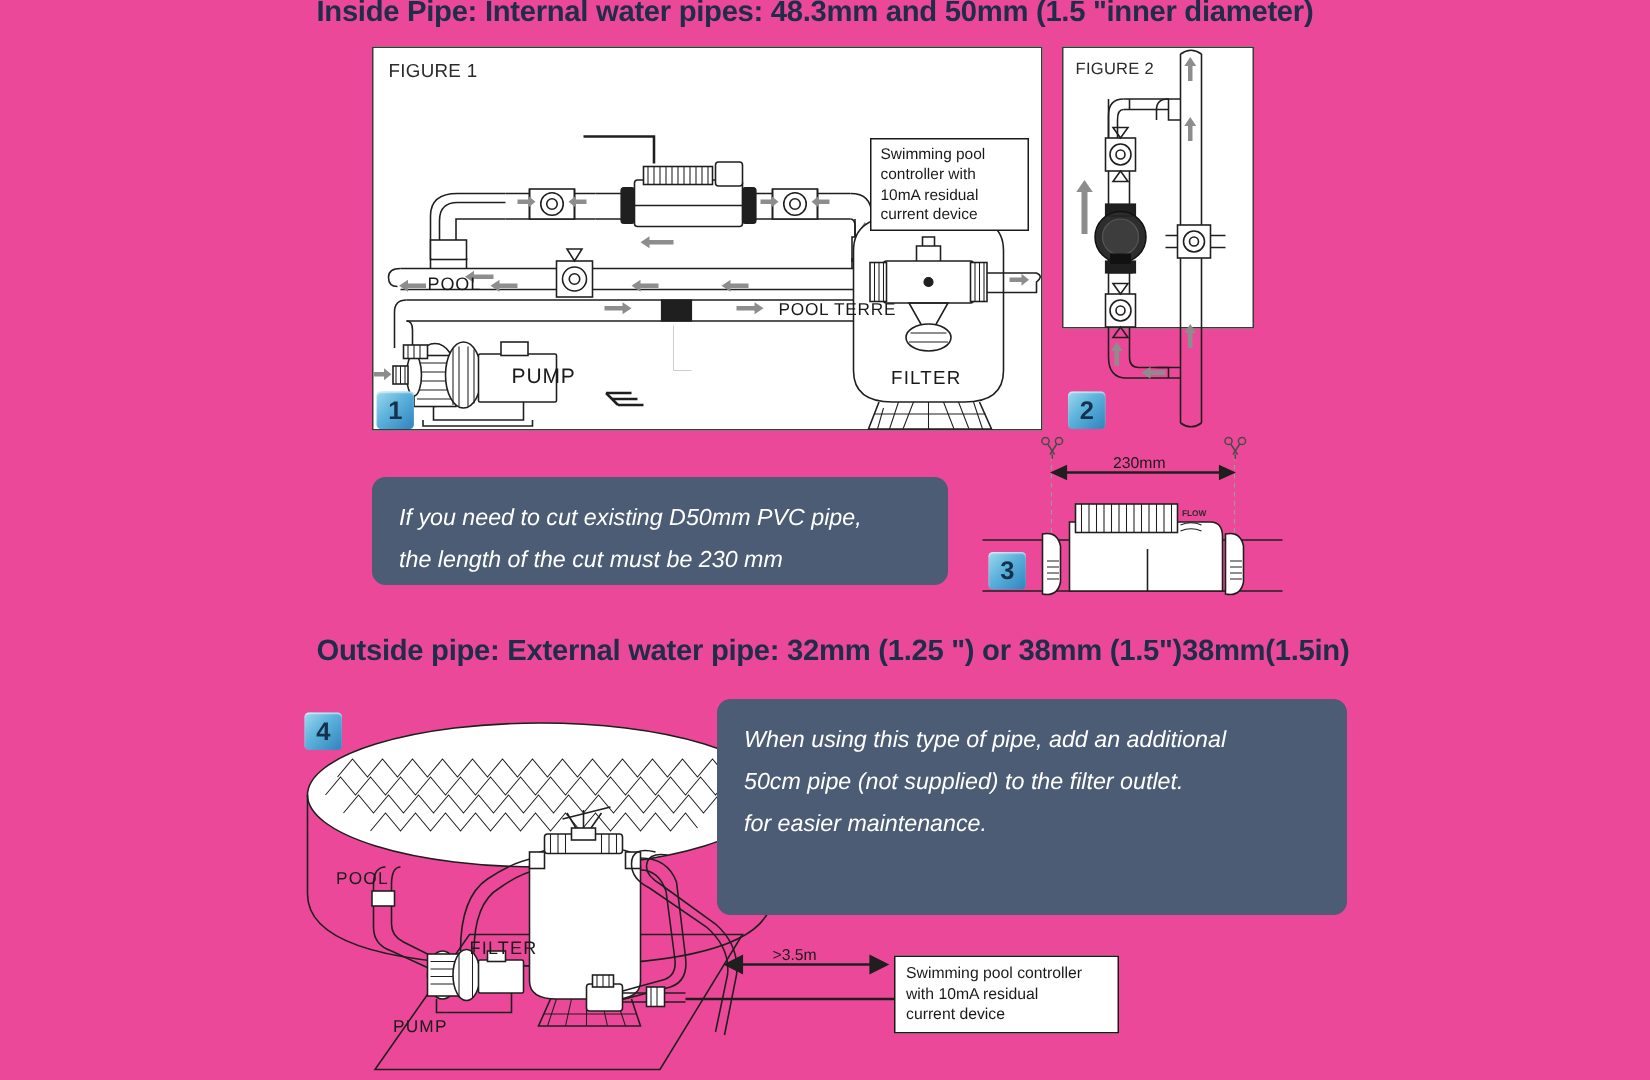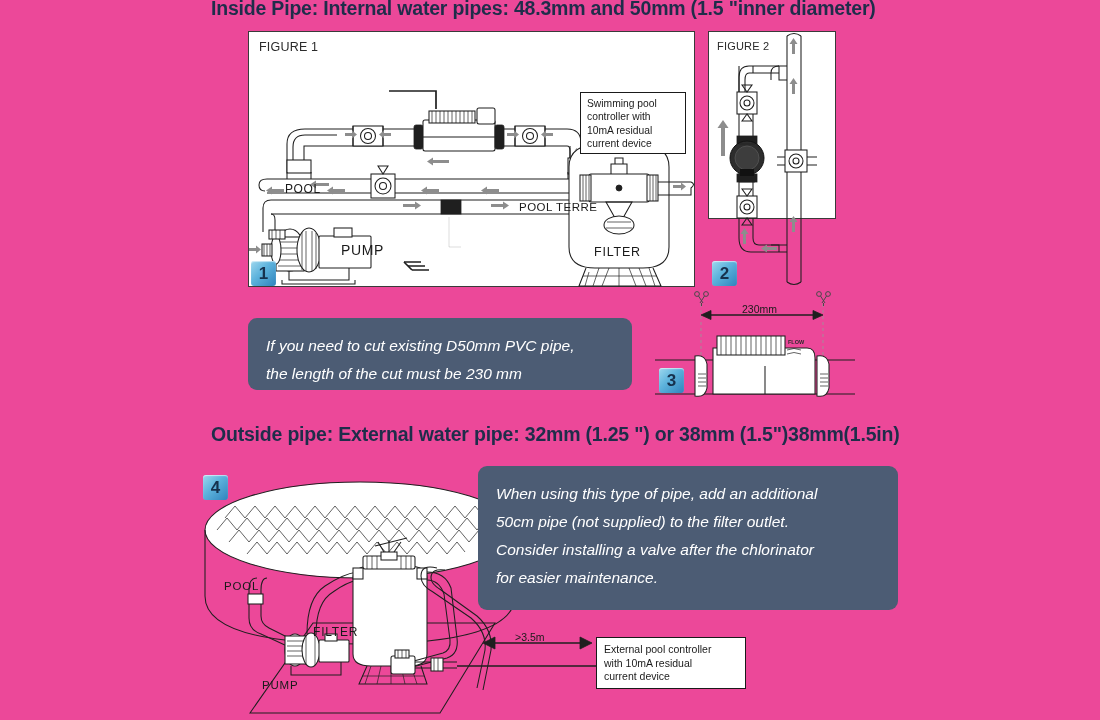--- a/index.html
+++ b/index.html
@@ -485,25 +485,24 @@
   </svg>
 
   <div class="badge" id="badge-4">4</div>
 
   <div class="diagram-label" id="label-pool-f4">POOL</div>
   <div class="diagram-label" id="label-filter-f4">FILTER</div>
   <div class="diagram-label" id="label-pump-f4">PUMP</div>
   <div class="diagram-label" id="label-distance">&gt;3.5m</div>
 
   <div class="textbox" id="controller-box-2">
-    <p>External pool controller</p>
+    <p>Swimming pool controller</p>
     <p>with 10mA residual</p>
     <p>current device</p>
   </div>
 
   <div class="callout" id="callout-outside">
     <p>When using this type of pipe, add an additional</p>
     <p>50cm pipe (not supplied) to the filter outlet.</p>
-    <p>Consider installing a valve after the chlorinator</p>
     <p>for easier maintenance.</p>
   </div>
 
 </div>
 
 </body></html>

